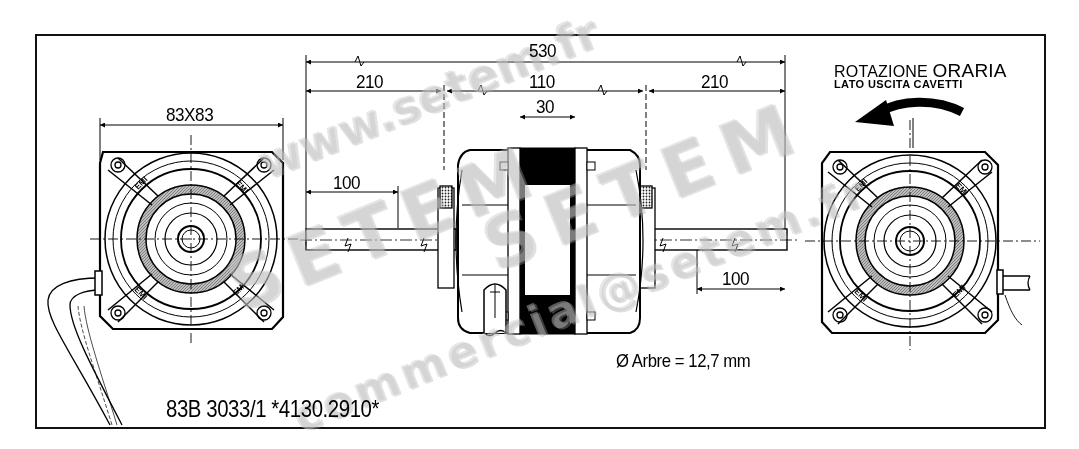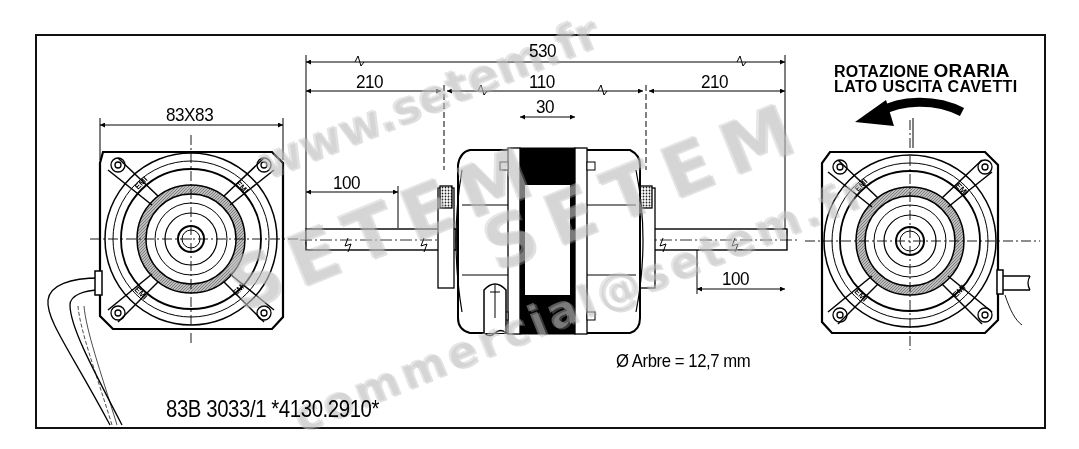--- a/index.html
+++ b/index.html
@@ -4,23 +4,23 @@
 <style>
   html, body { margin: 0; padding: 0; background: #ffffff; }
   body { width: 1079px; height: 449px; position: relative; overflow: hidden;
          font-family: "Liberation Sans", sans-serif; color: #000; }
   .frame { position: absolute; left: 35px; top: 34px; width: 1011px; height: 395px;
            border: 2.5px solid #111; box-sizing: border-box; }
   svg.drawing { position: absolute; left: 0; top: 0; }
   .lbl { position: absolute; font-family: "Liberation Sans", sans-serif; color: #000;
          white-space: nowrap; letter-spacing: -0.5px; }
   .dim { font-size: 19px; transform: scaleX(0.9); transform-origin: left top; }
-  .rot-title { font-size: 16px; font-weight: bold; letter-spacing: 0.2px; }
+  .rot-title { font-size: 16px; font-weight: normal; letter-spacing: 0.2px; }
   .rot-title .big { font-size: 19px; }
-  .rot-sub { font-size: 16px; font-weight: bold; letter-spacing: 0.4px; }
+  .rot-sub { font-size: 11px; font-weight: bold; letter-spacing: 0.4px; }
   .shaft-label { font-size: 19px; transform: scaleX(0.88); transform-origin: left top; }
   .model { font-size: 24px; transform: scaleX(0.85); transform-origin: left top; }
   .wm { position: absolute; font-family: "DejaVu Sans", sans-serif; font-weight: bold;
         color: rgba(200,200,200,0.45); white-space: nowrap; pointer-events: none;
         text-shadow: 2px 2px 0 rgba(170,170,170,0.35); }
 </style>
 </head>
 <body>
 
 <div class="frame"></div>

